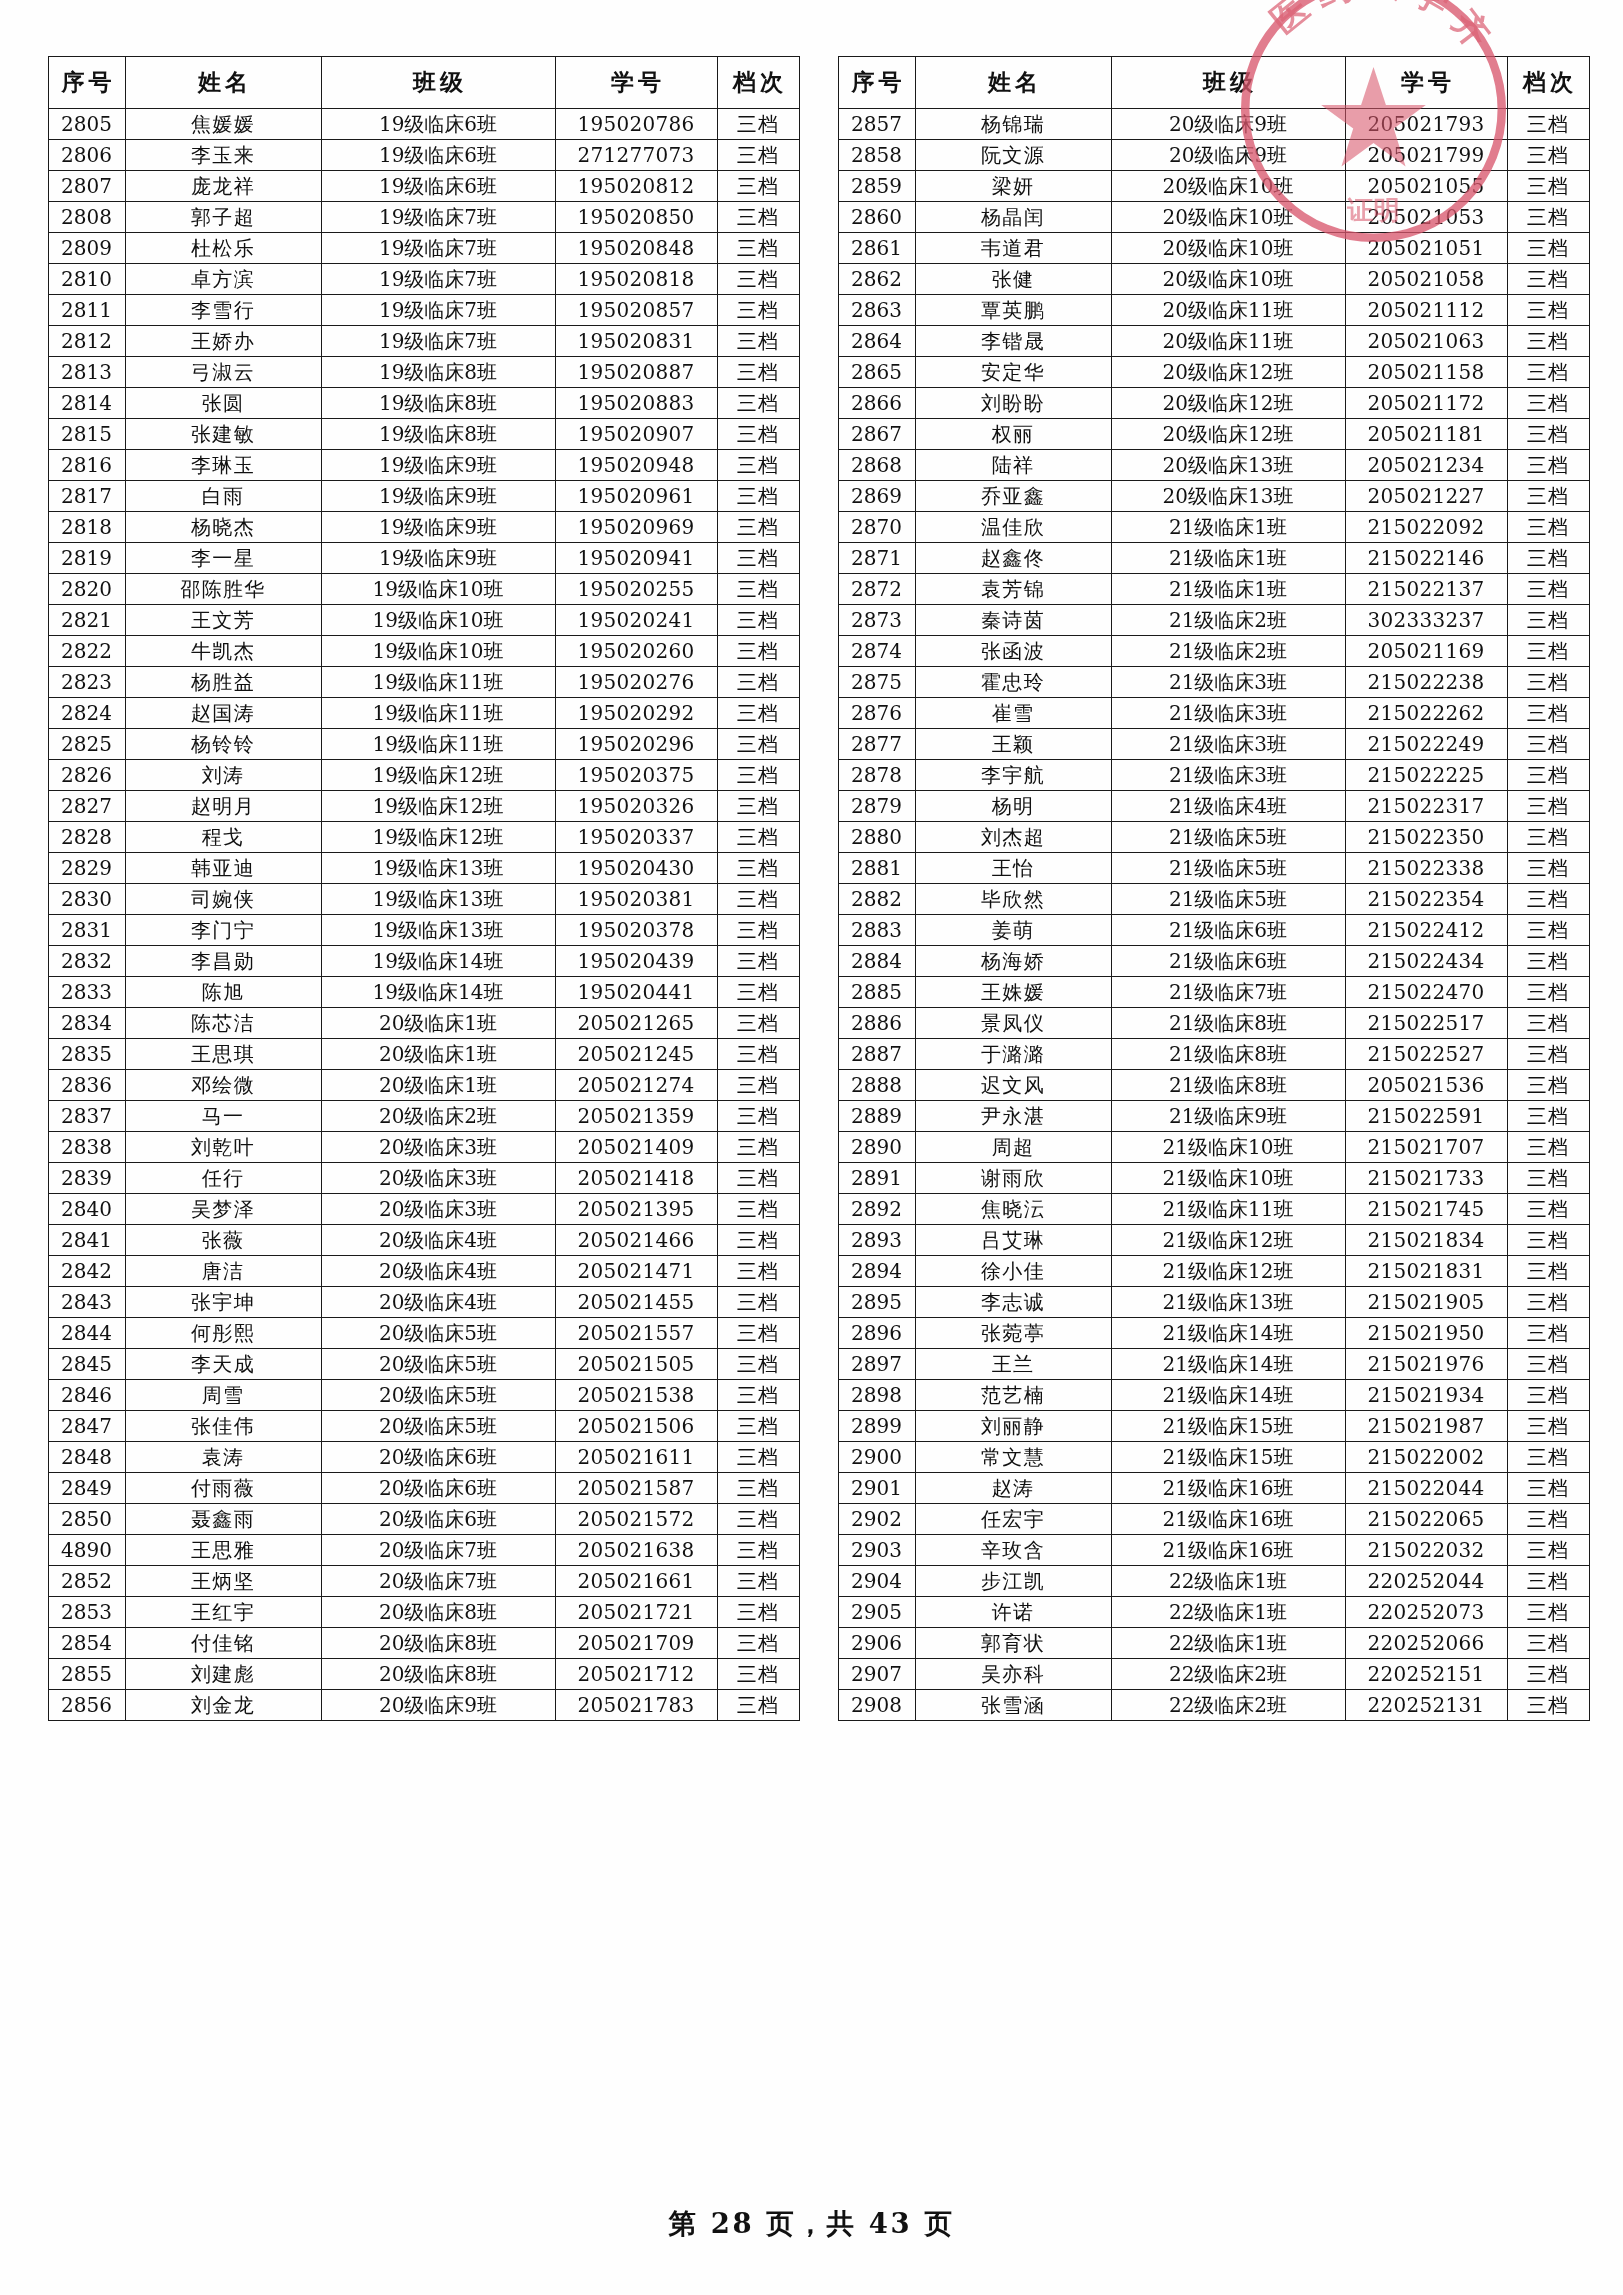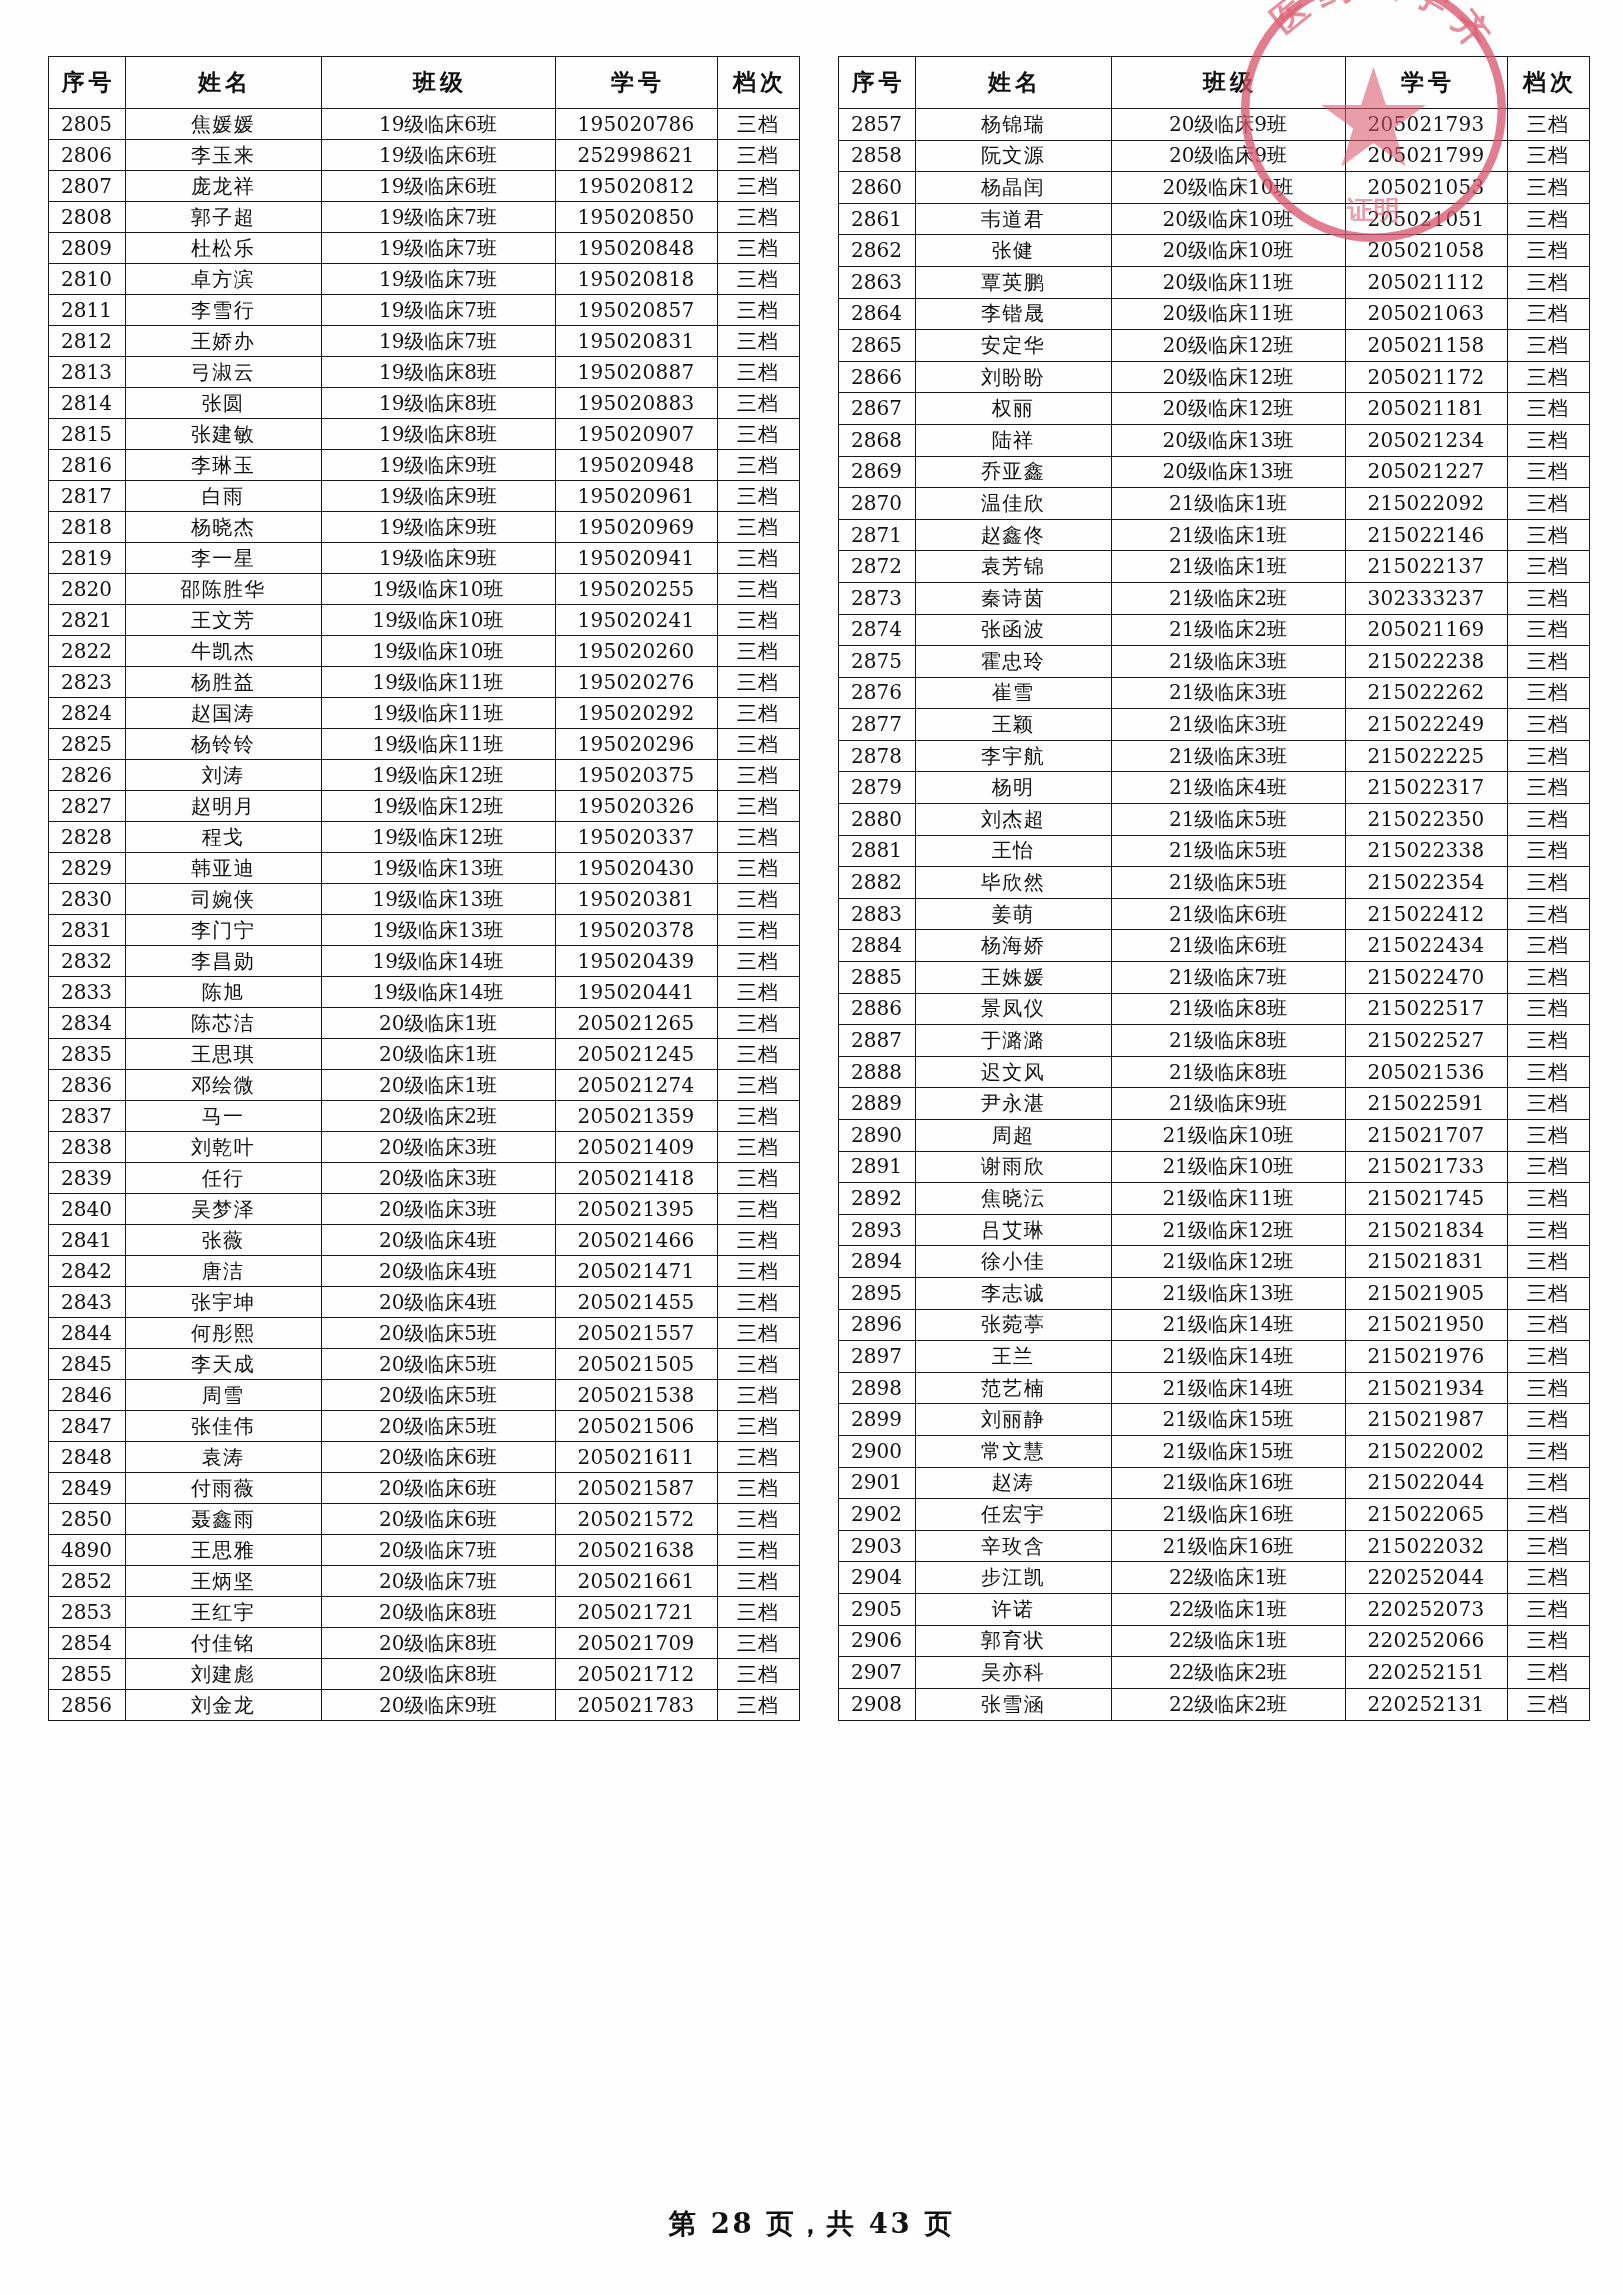--- a/index.html
+++ b/index.html
@@ -151,21 +151,21 @@
             <td class="c-idx">2805</td>
             <td class="c-name">焦媛媛</td>
             <td class="c-cls">19级临床6班</td>
             <td class="c-sid">195020786</td>
             <td class="c-tier">三档</td>
           </tr>
           <tr>
             <td class="c-idx">2806</td>
             <td class="c-name">李玉来</td>
             <td class="c-cls">19级临床6班</td>
-            <td class="c-sid">252998621</td>
+            <td class="c-sid">271277073</td>
             <td class="c-tier">三档</td>
           </tr>
           <tr>
             <td class="c-idx">2807</td>
             <td class="c-name">庞龙祥</td>
             <td class="c-cls">19级临床6班</td>
             <td class="c-sid">195020812</td>
             <td class="c-tier">三档</td>
           </tr>
           <tr>
@@ -540,20 +540,27 @@
             <td class="c-tier">三档</td>
           </tr>
           <tr>
             <td class="c-idx">2858</td>
             <td class="c-name">阮文源</td>
             <td class="c-cls">20级临床9班</td>
             <td class="c-sid">205021799</td>
             <td class="c-tier">三档</td>
           </tr>
           <tr>
+            <td class="c-idx">2859</td>
+            <td class="c-name">梁妍</td>
+            <td class="c-cls">20级临床10班</td>
+            <td class="c-sid">205021055</td>
+            <td class="c-tier">三档</td>
+          </tr>
+          <tr>
             <td class="c-idx">2860</td>
             <td class="c-name">杨晶闰</td>
             <td class="c-cls">20级临床10班</td>
             <td class="c-sid">205021053</td>
             <td class="c-tier">三档</td>
           </tr>
           <tr>
             <td class="c-idx">2861</td>
             <td class="c-name">韦道君</td>
             <td class="c-cls">20级临床10班</td>

